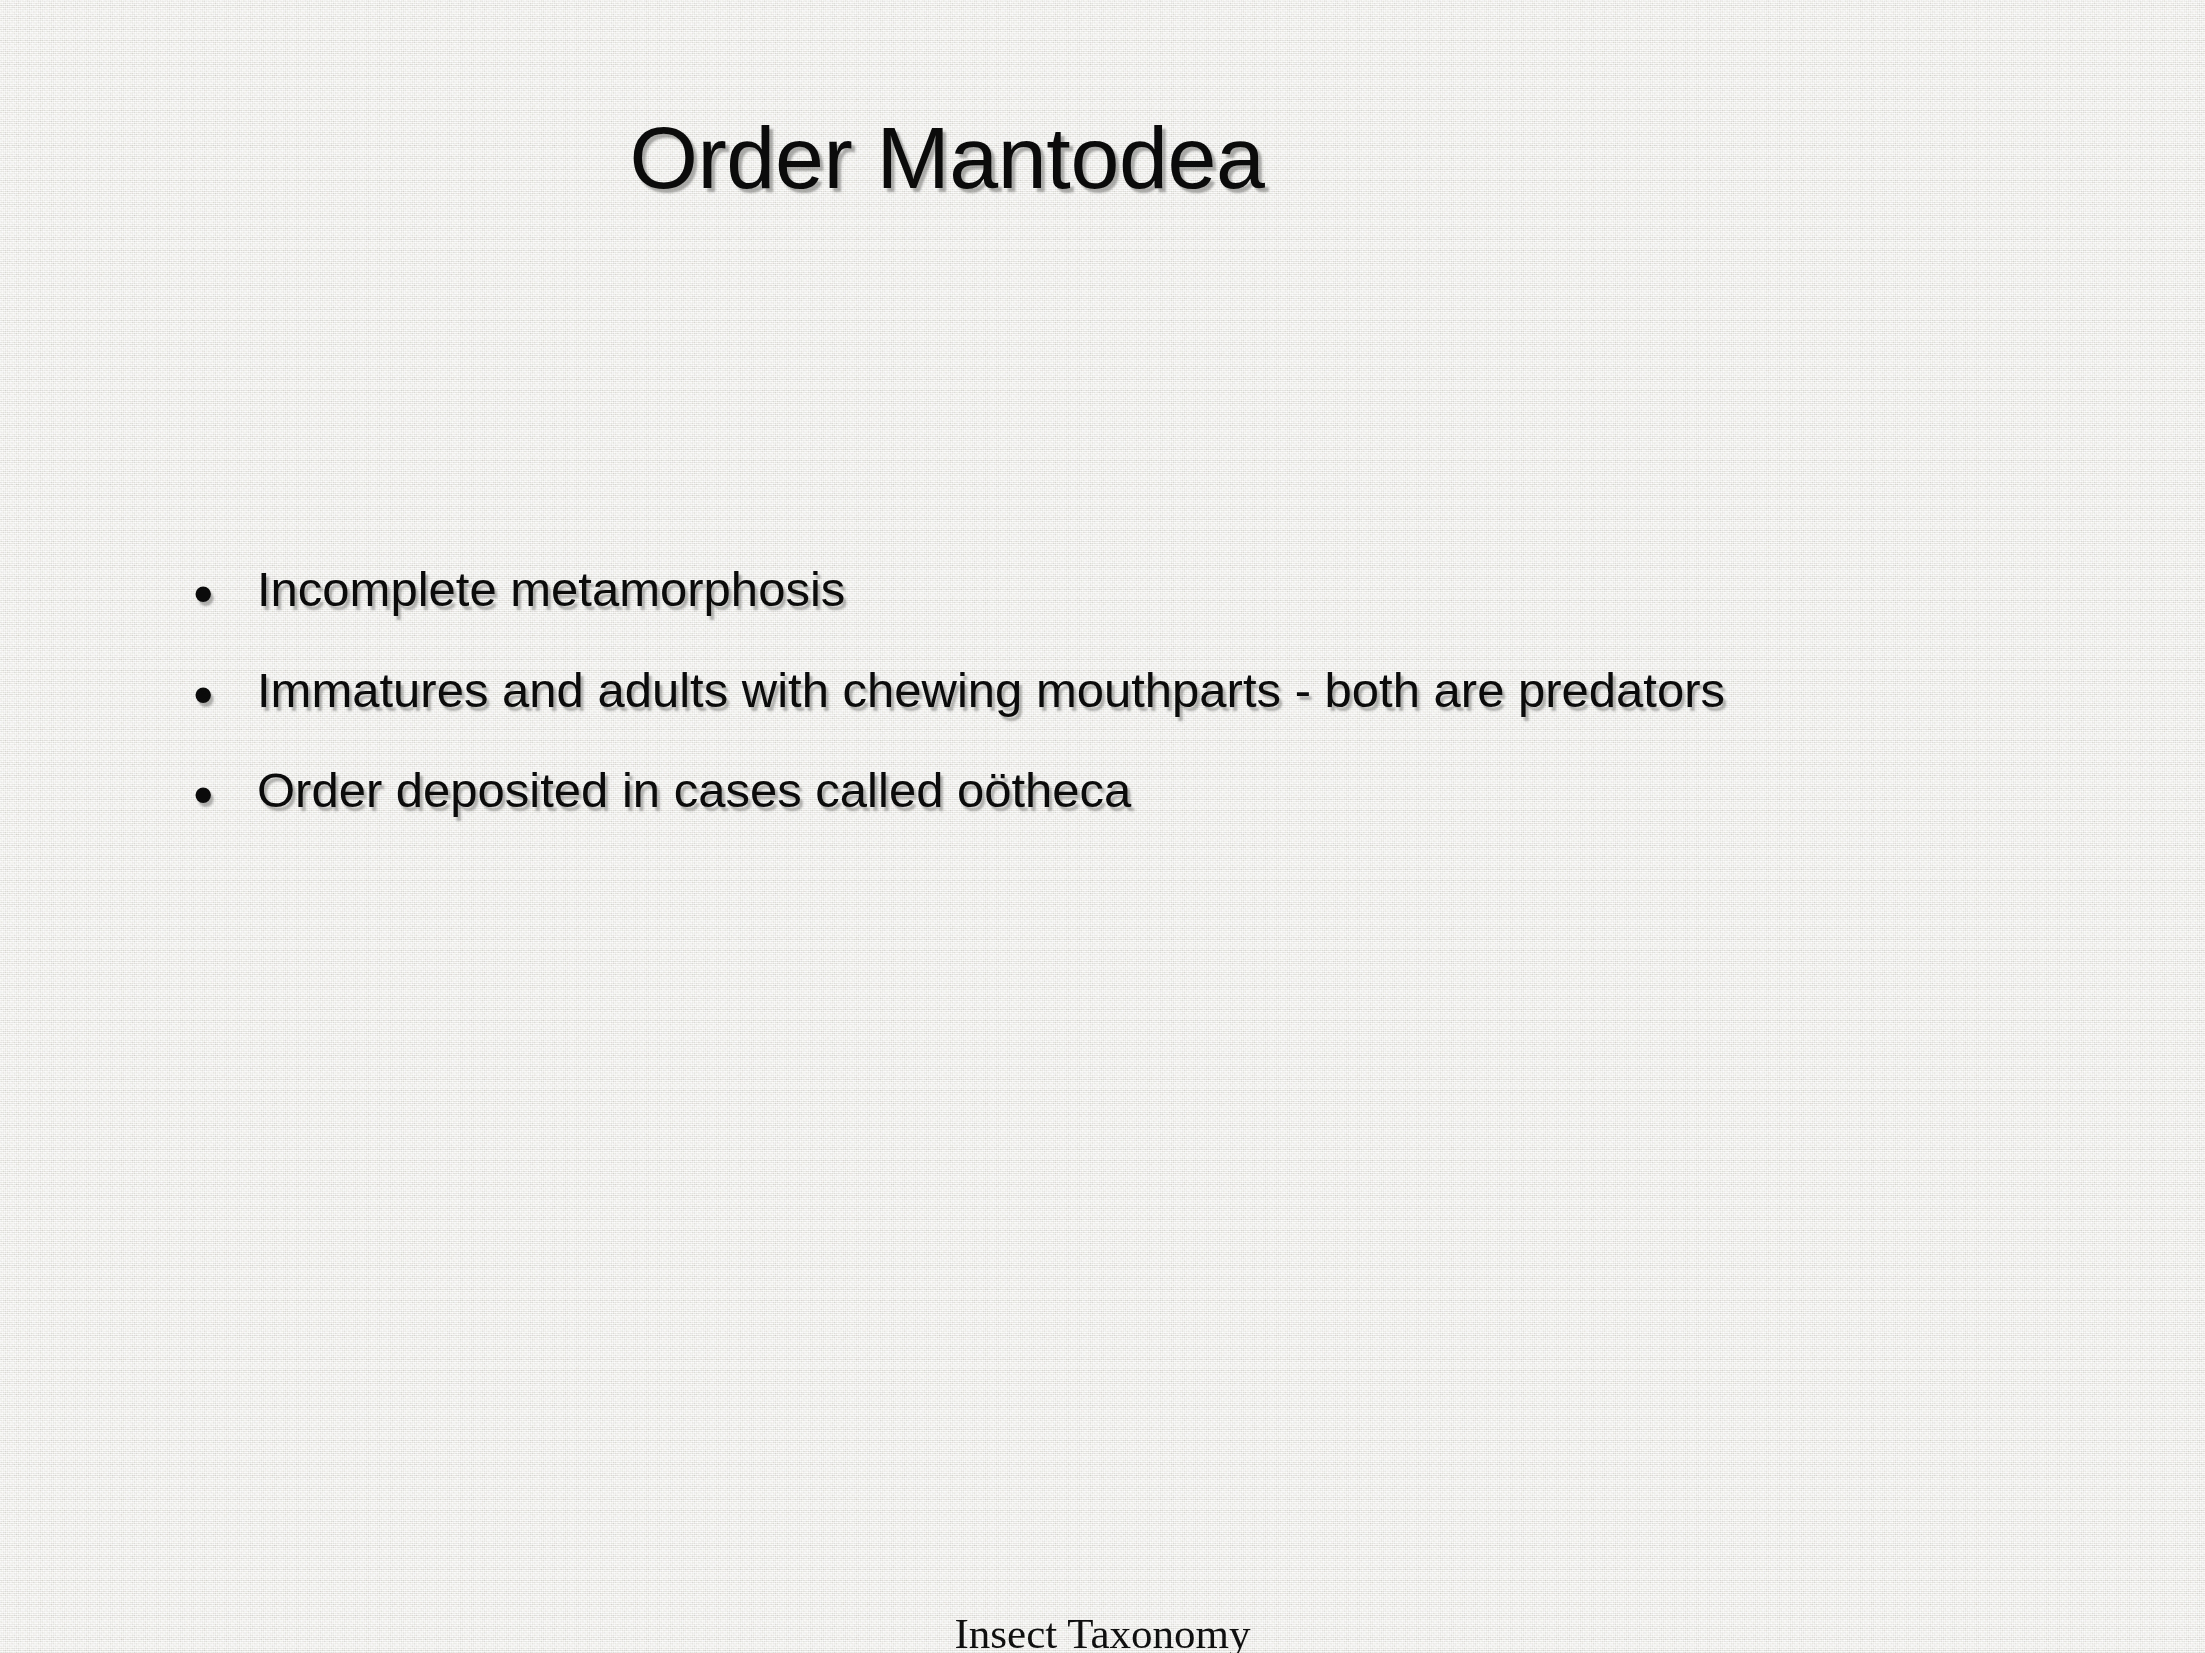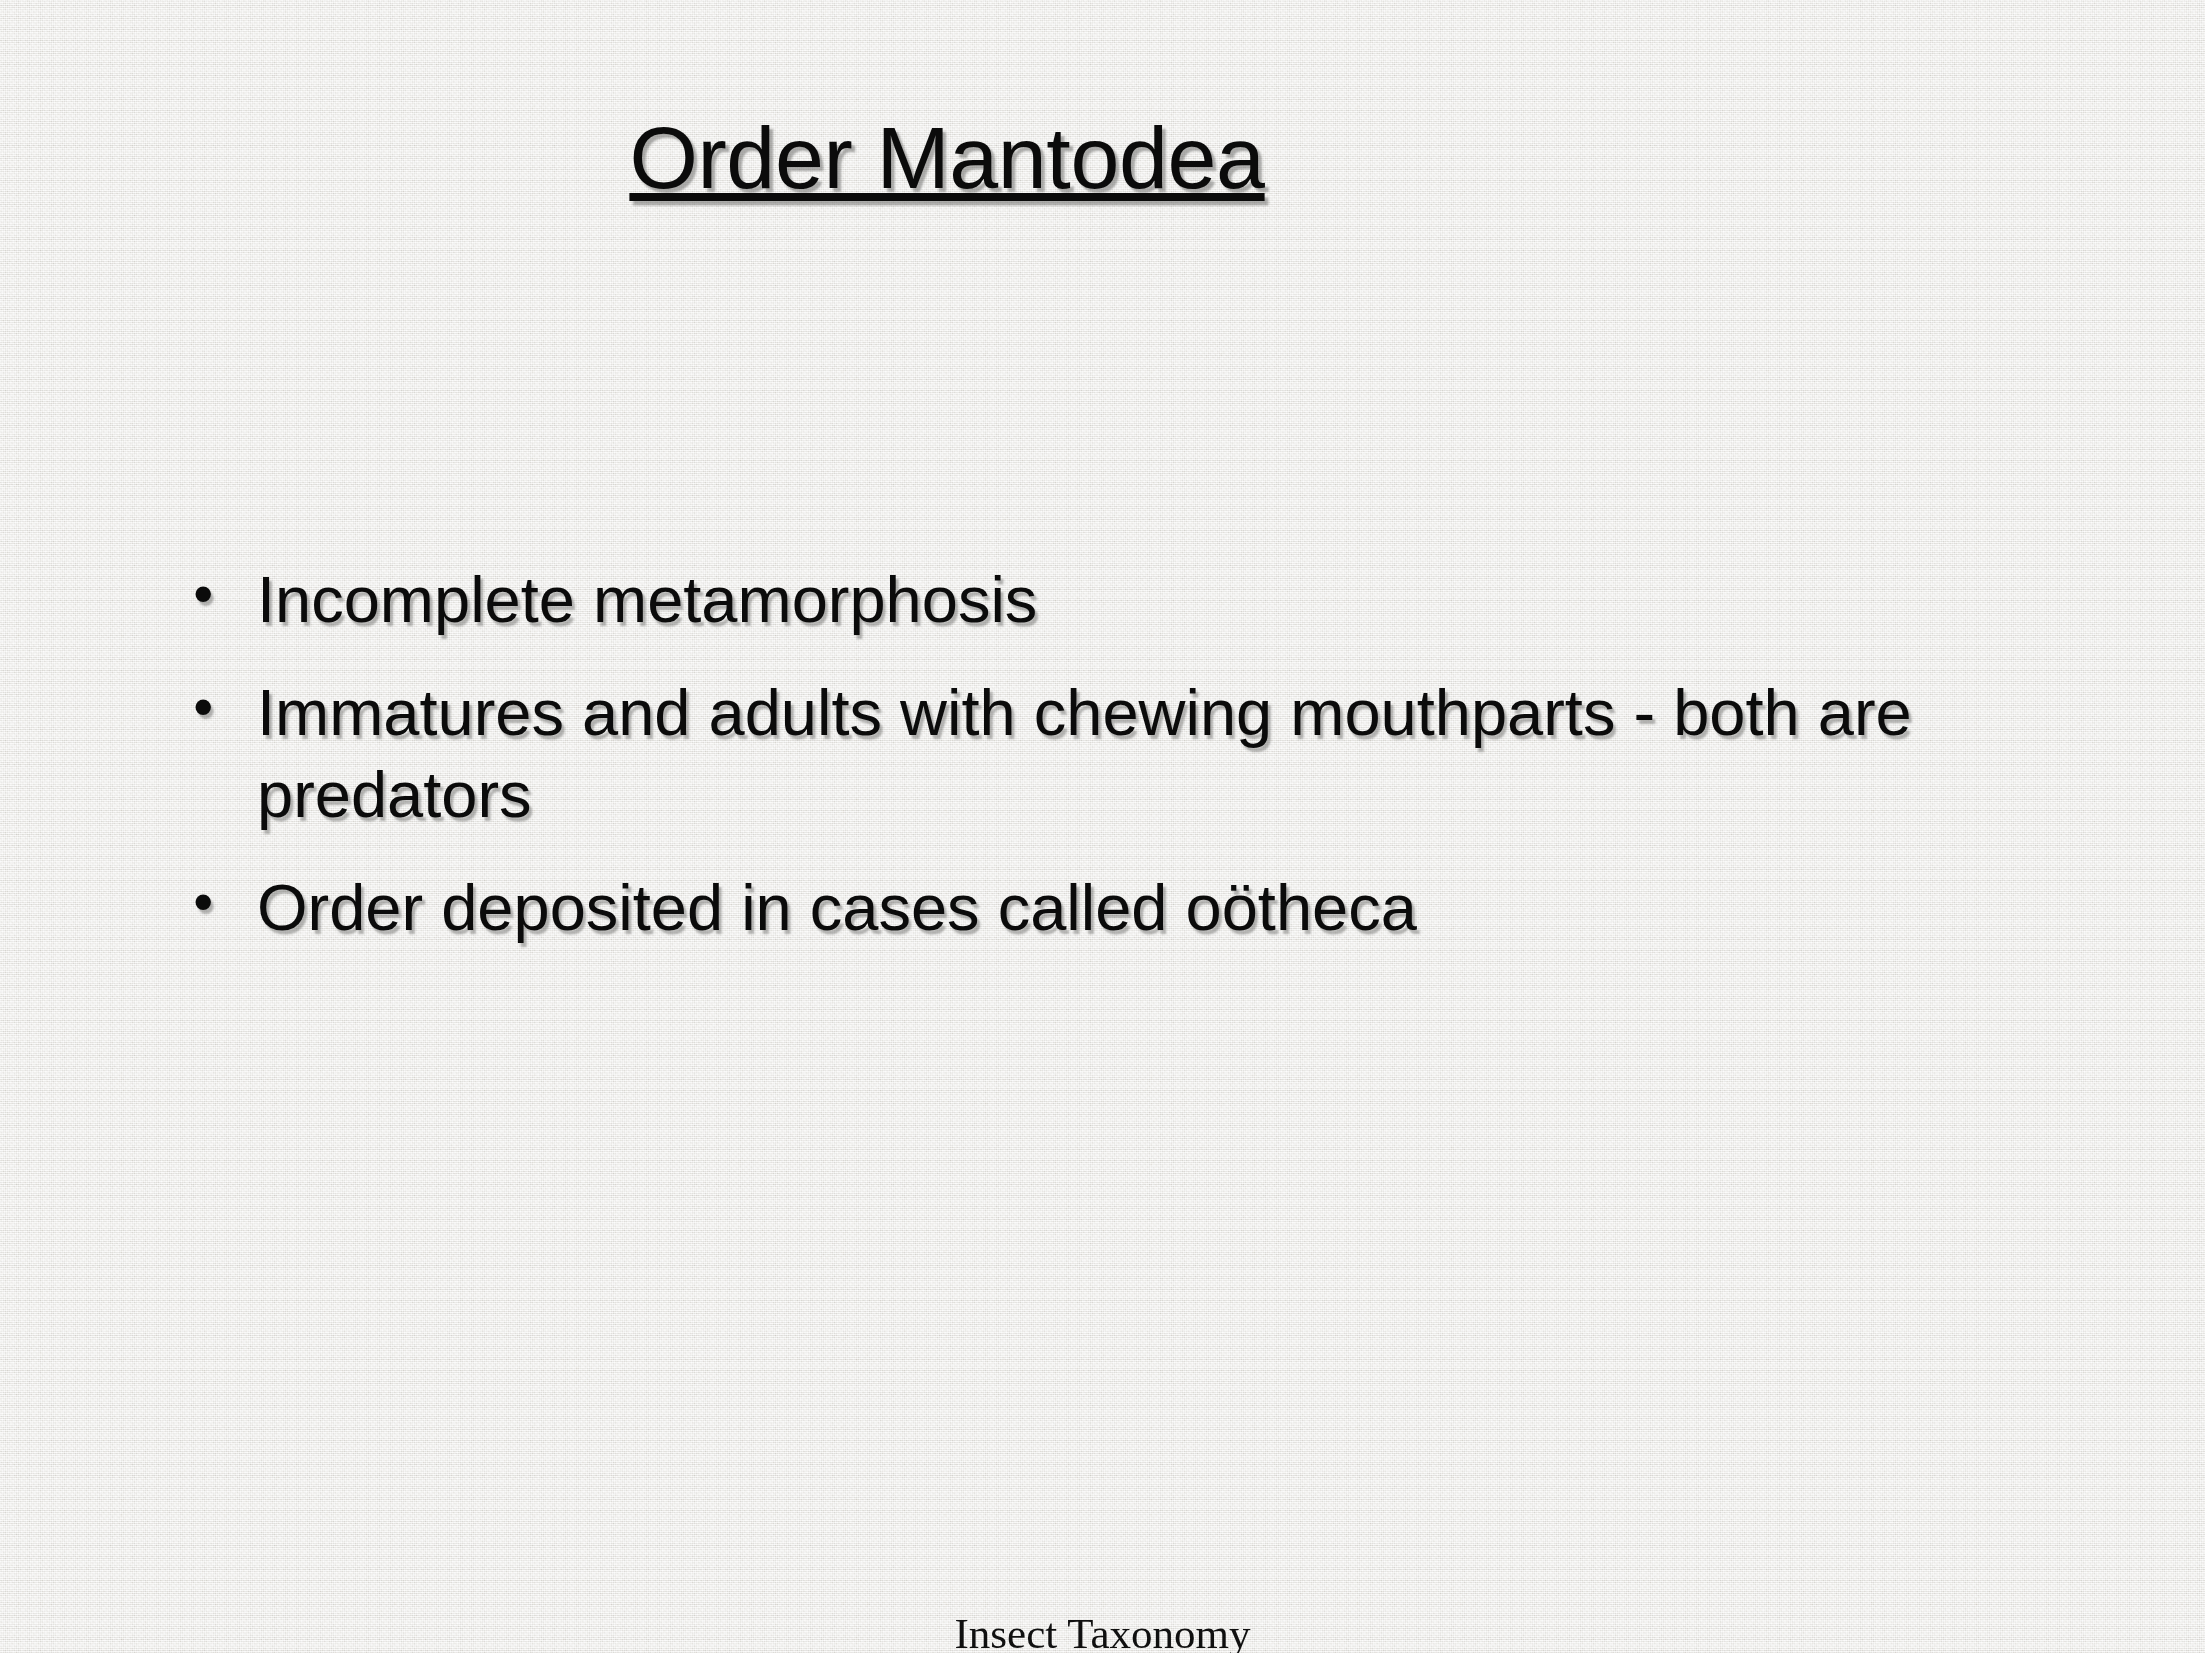--- a/index.html
+++ b/index.html
@@ -49,21 +49,20 @@
     position: absolute;
     top: 110px;
     left: 0;
     width: 1894px;
     text-align: center;
     color: #0b0b0b;
     font-size: 88px;
     line-height: 1.08;
     letter-spacing: -0.4px;
     text-shadow: 3.7px 4.4px 2.2px rgba(110,110,108,0.55);
-    text-decoration: underline;
   }
   .title-line { display: block; }
 
   .bullets {
     position: absolute;
     top: 559px;
     left: 180px;
     width: 1882px;
     color: #0b0b0b;
   }
@@ -78,21 +77,21 @@
     flex: 0 0 77px;
     font-size: 57px;
     line-height: 1.22;
     text-align: left;
     padding-left: 13.2px;
     box-sizing: border-box;
     text-shadow: 2.9px 3.7px 2.2px rgba(110,110,108,0.5);
   }
   .bullet-text {
     flex: 1 1 auto;
-    font-size: 65px;
+    font-size: 49px;
     line-height: 1.26;
     text-shadow: 2.9px 3.7px 2.2px rgba(110,110,108,0.5);
     max-width: 1764px;
   }
 
   .footer {
     position: absolute;
     left: 0;
     width: 2205px;
     text-align: center;

